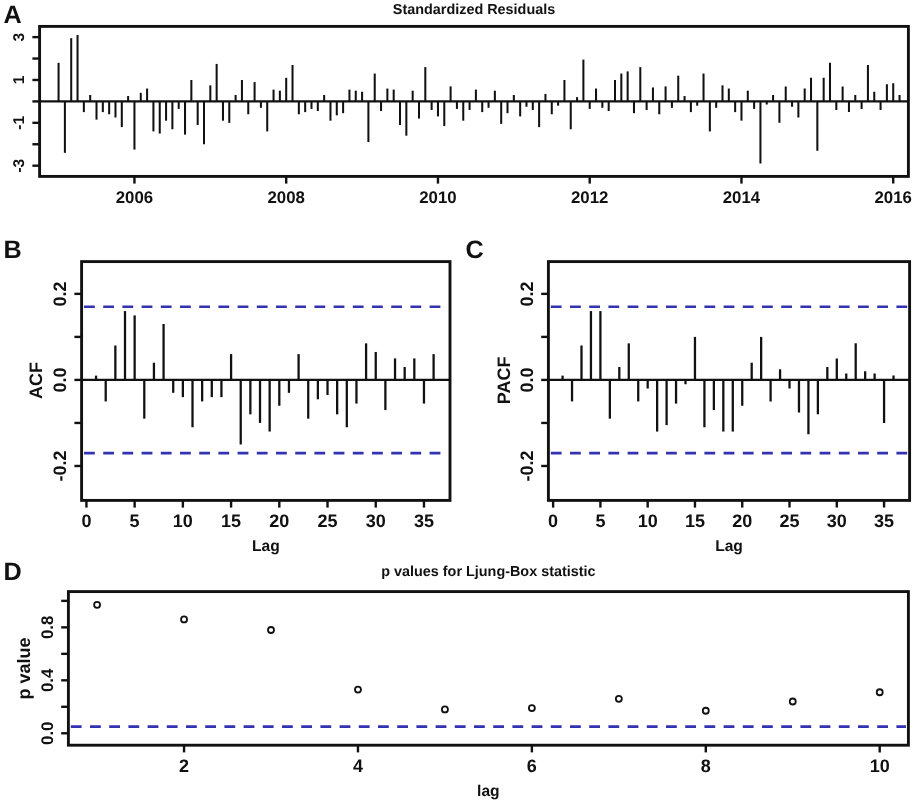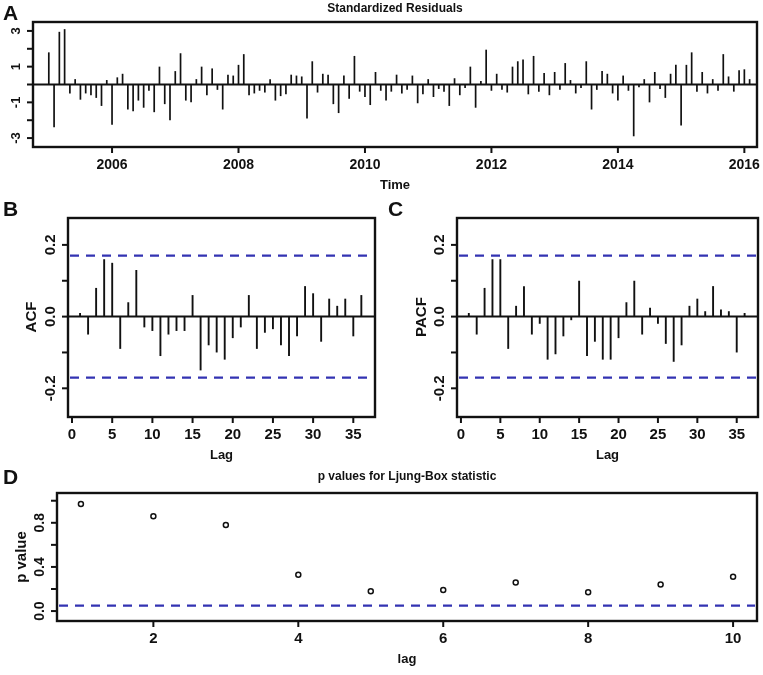--- a/index.html
+++ b/index.html
@@ -390,21 +390,20 @@
     </svg>
 
   <div class="panel-letter" style="left:3px;top:2px;">A</div>
   <div class="panel-letter" style="left:3px;top:198px;">B</div>
   <div class="panel-letter" style="left:388px;top:198px;">C</div>
   <div class="panel-letter" style="left:3px;top:466px;">D</div>
 
   <div class="panel-title" style="left:33px;top:1px;width:724px;">Standardized Residuals</div>
   <div class="panel-title" style="left:57px;top:469px;width:700px;">p values for Ljung-Box statistic</div>
 
-  <div class="axis-name-x" style="left:33px;top:177px;width:724px;">Time</div>
   <div class="axis-name-x" style="left:68px;top:447px;width:307px;">Lag</div>
   <div class="axis-name-x" style="left:457px;top:447px;width:301px;">Lag</div>
   <div class="axis-name-x" style="left:57px;top:651px;width:700px;">lag</div>
 
   <div class="axis-name-y" style="left:-70px;top:309px;">ACF</div>
   <div class="axis-name-y" style="left:320px;top:309px;">PACF</div>
   <div class="axis-name-y" style="left:-80px;top:549px;">p value</div>
 
 </div>
 

